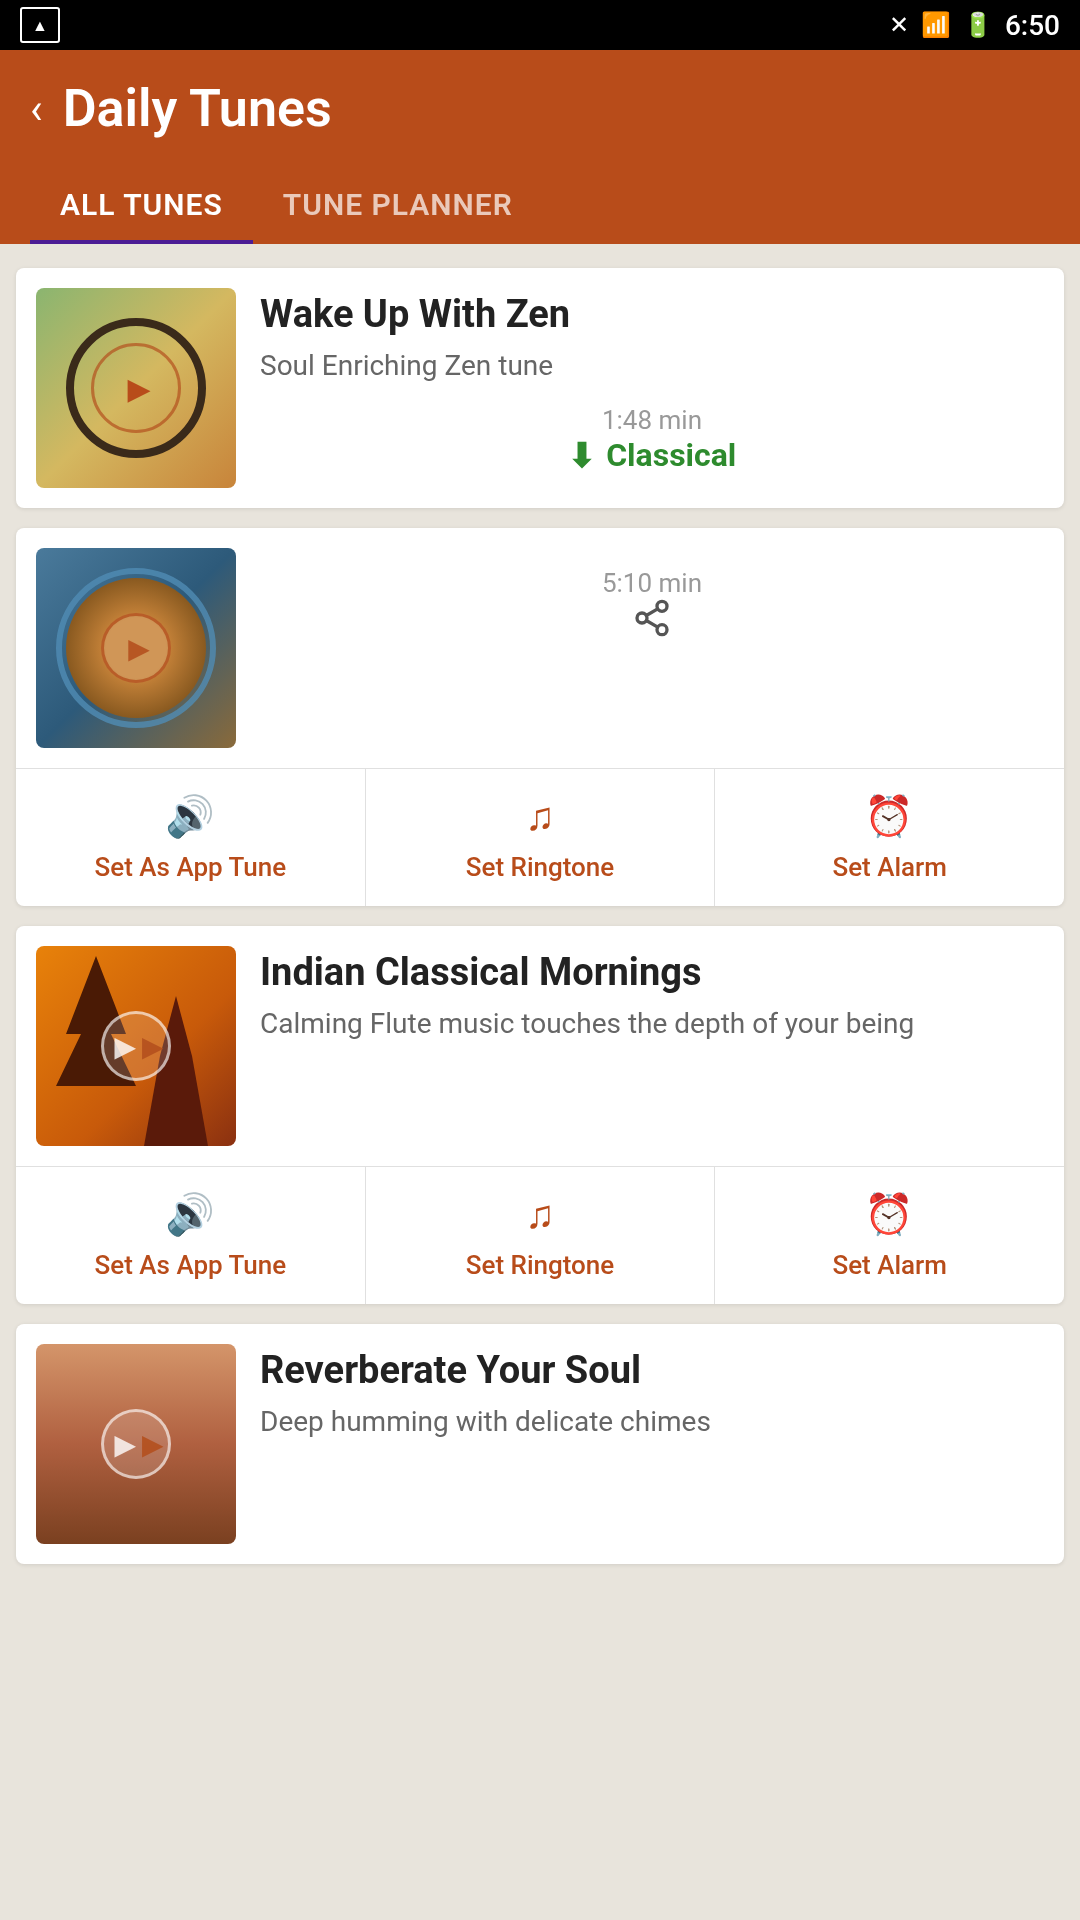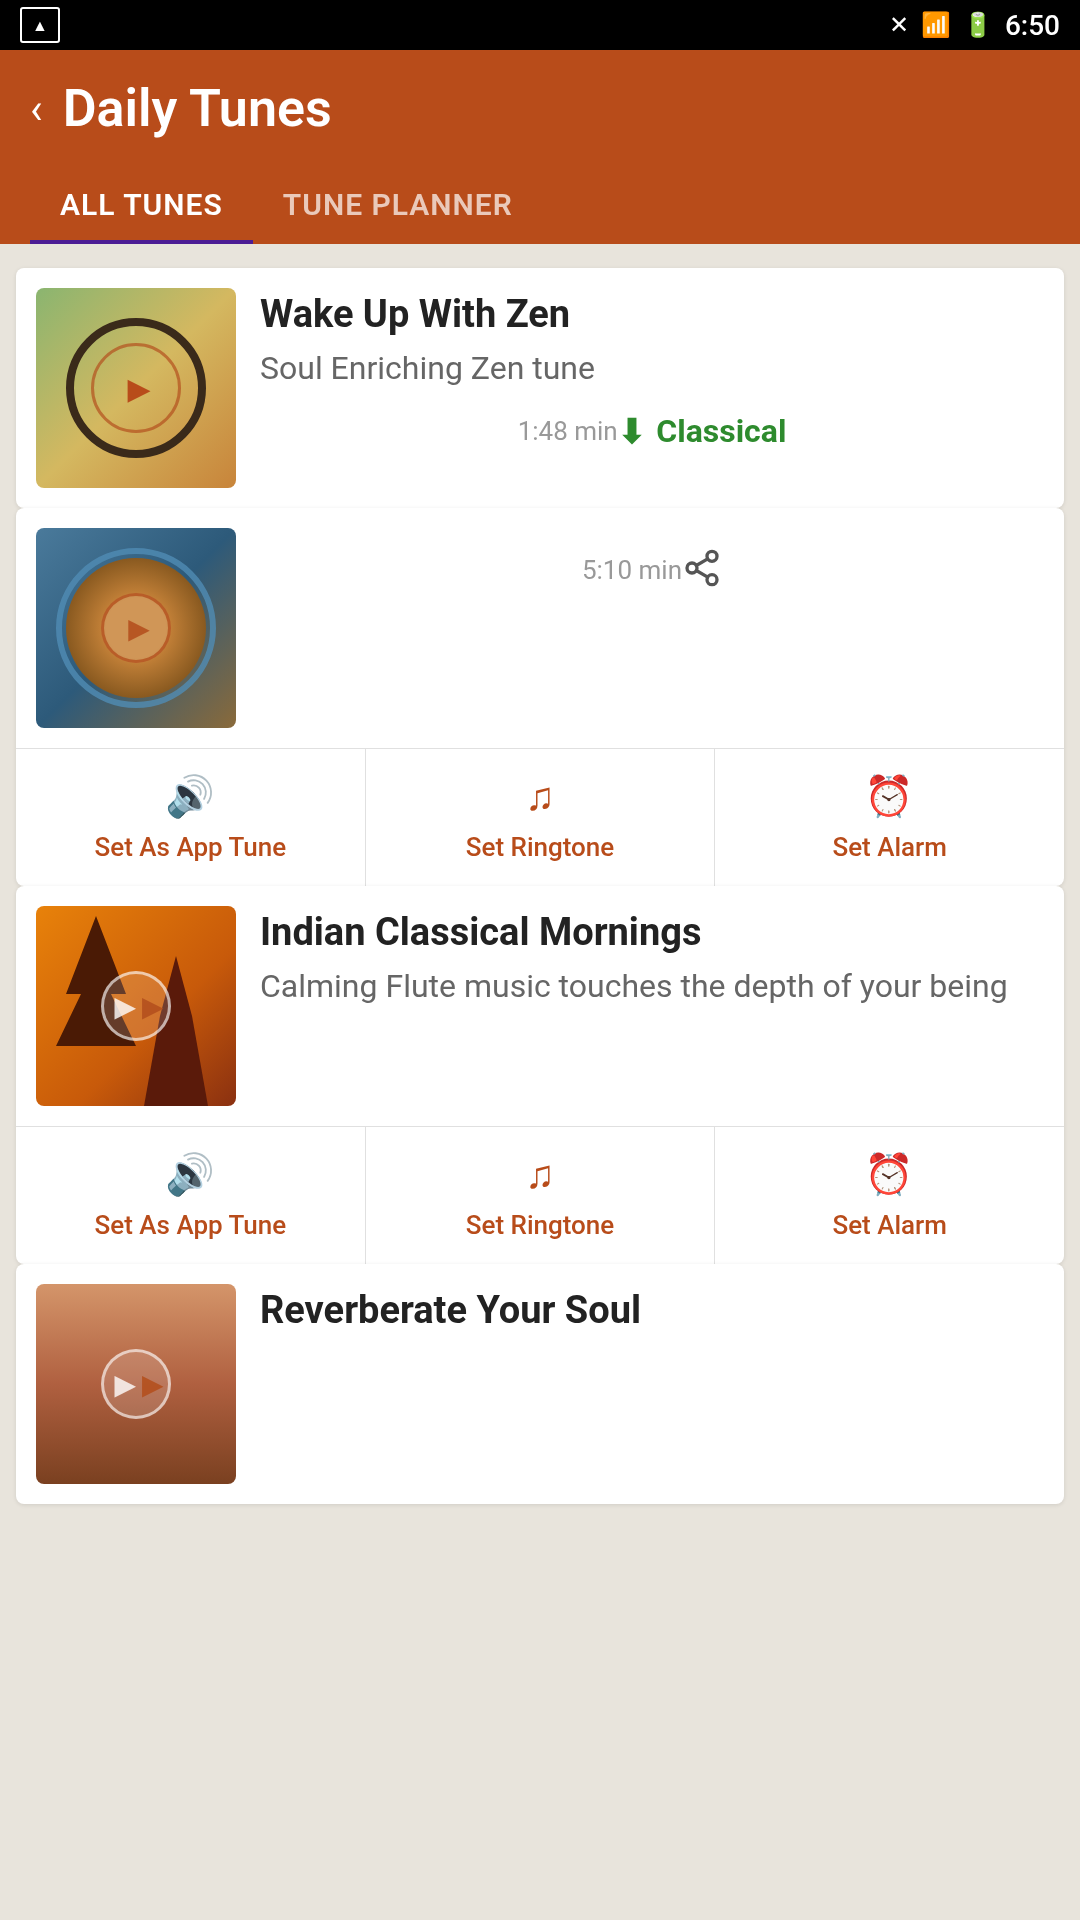--- a/index.html
+++ b/index.html
@@ -86,20 +86,21 @@
     .tab.active {
       color: white;
       border-bottom: 4px solid #4c1d95;
     }
 
     
     .content {
       padding: 24px 16px;
       display: flex;
       flex-direction: column;
+      gap: 20px;
     }
 
     
     .tune-card {
       background: white;
       border-radius: 8px;
       overflow: hidden;
       box-shadow: 0 1px 4px rgba(0,0,0,0.1);
     }
 
@@ -222,30 +223,31 @@
       flex: 1;
       padding-top: 4px;
     }
     .tune-title {
       font-size: 38px;
       font-weight: 700;
       color: #222;
       margin-bottom: 10px;
     }
     .tune-desc {
-      font-size: 32px;
+      font-size: 28px;
       color: #666;
       line-height: 1.4;
       margin-bottom: 20px;
     }
     .tune-meta {
       display: flex;
       align-items: center;
-      justify-content: center;
+      justify-content: flex-end;
       margin-top: 16px;
+      flex-direction: column;
     }
     .tune-duration {
       font-size: 26px;
       color: #999;
     }
     .download-btn {
       display: flex;
       align-items: center;
       gap: 10px;
       color: #2e8b2e;
@@ -426,17 +428,18 @@
 
   <div class="reverberate-card">
     <div class="reverberate-main">
       <div class="tune-thumbnail reverberate-thumb">
         <div class="play-btn" style="border-color: rgba(255,255,255,0.6);">
           <span style="color:rgba(255,255,255,0.8); font-size:28px; margin-left:6px;">▶</span>
         </div>
       </div>
       <div class="tune-info">
         <div class="tune-title">Reverberate Your Soul</div>
+        <div class="tune-desc">Deep humming with delicate chimes</div>
       </div>
     </div>
   </div>
 
 </div>
 
 </body></html>

